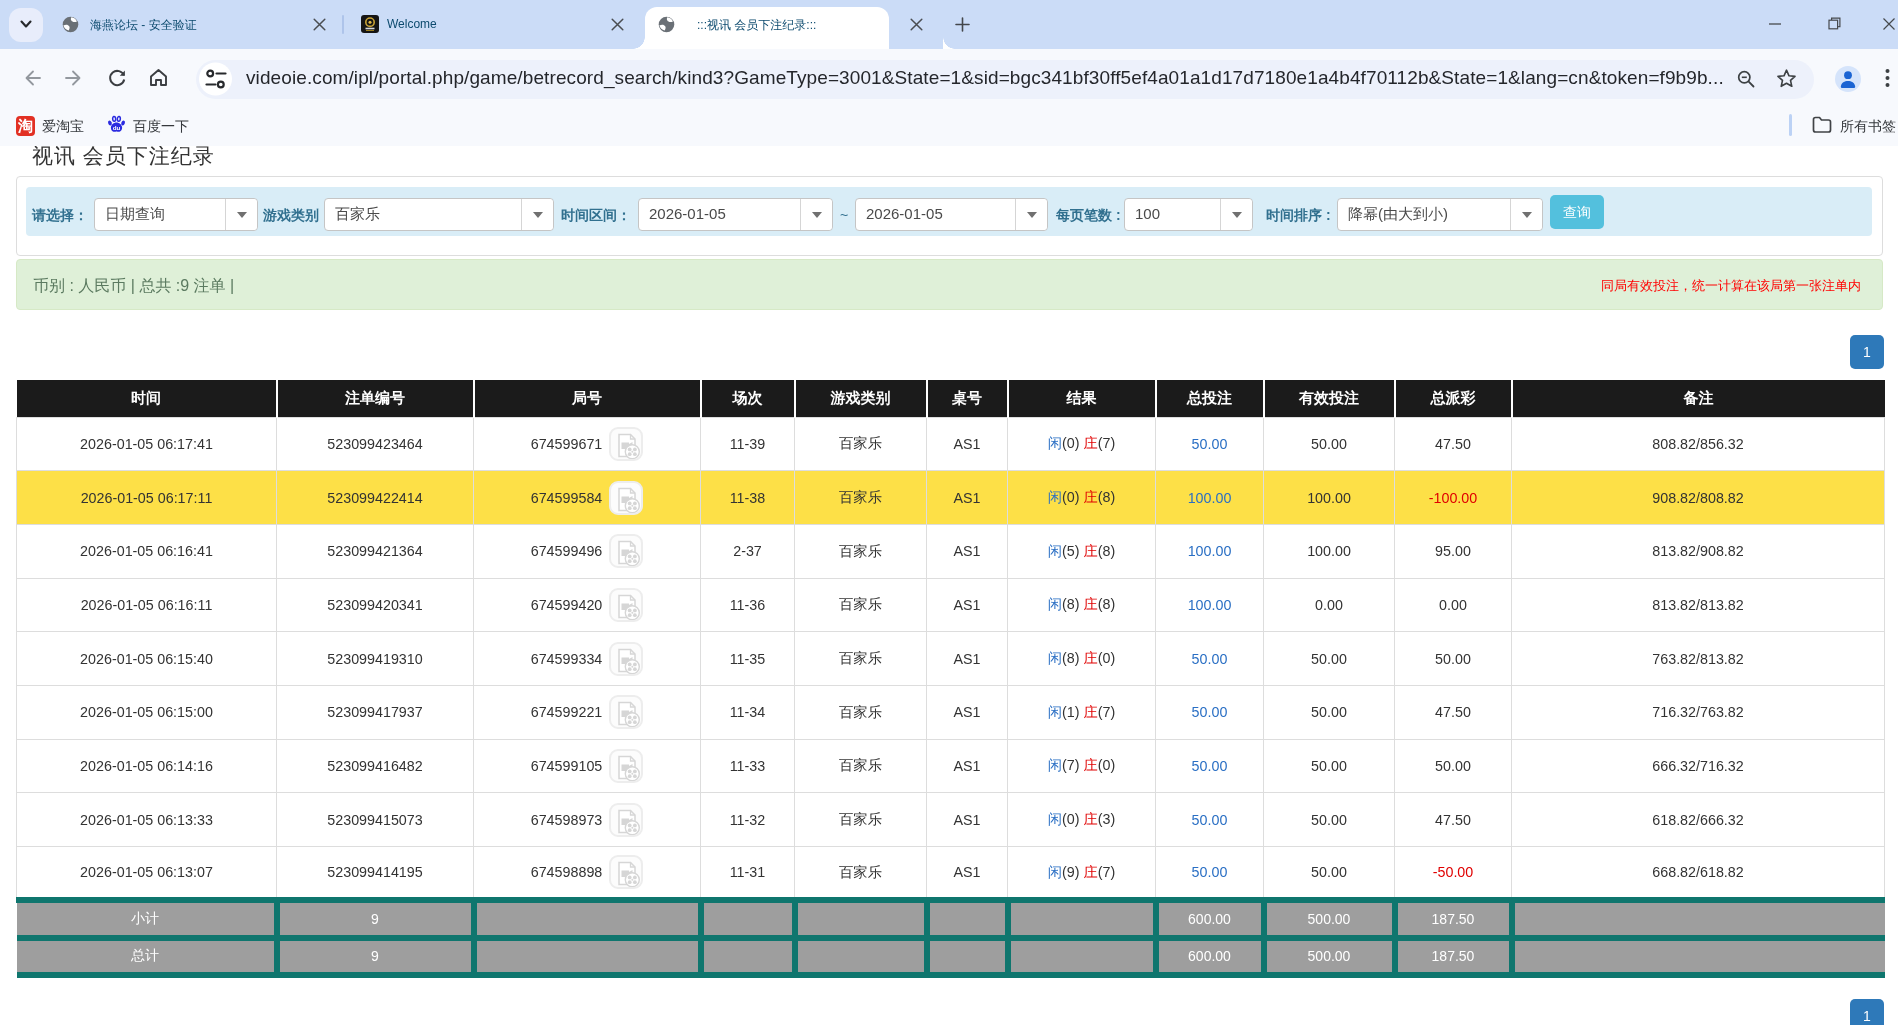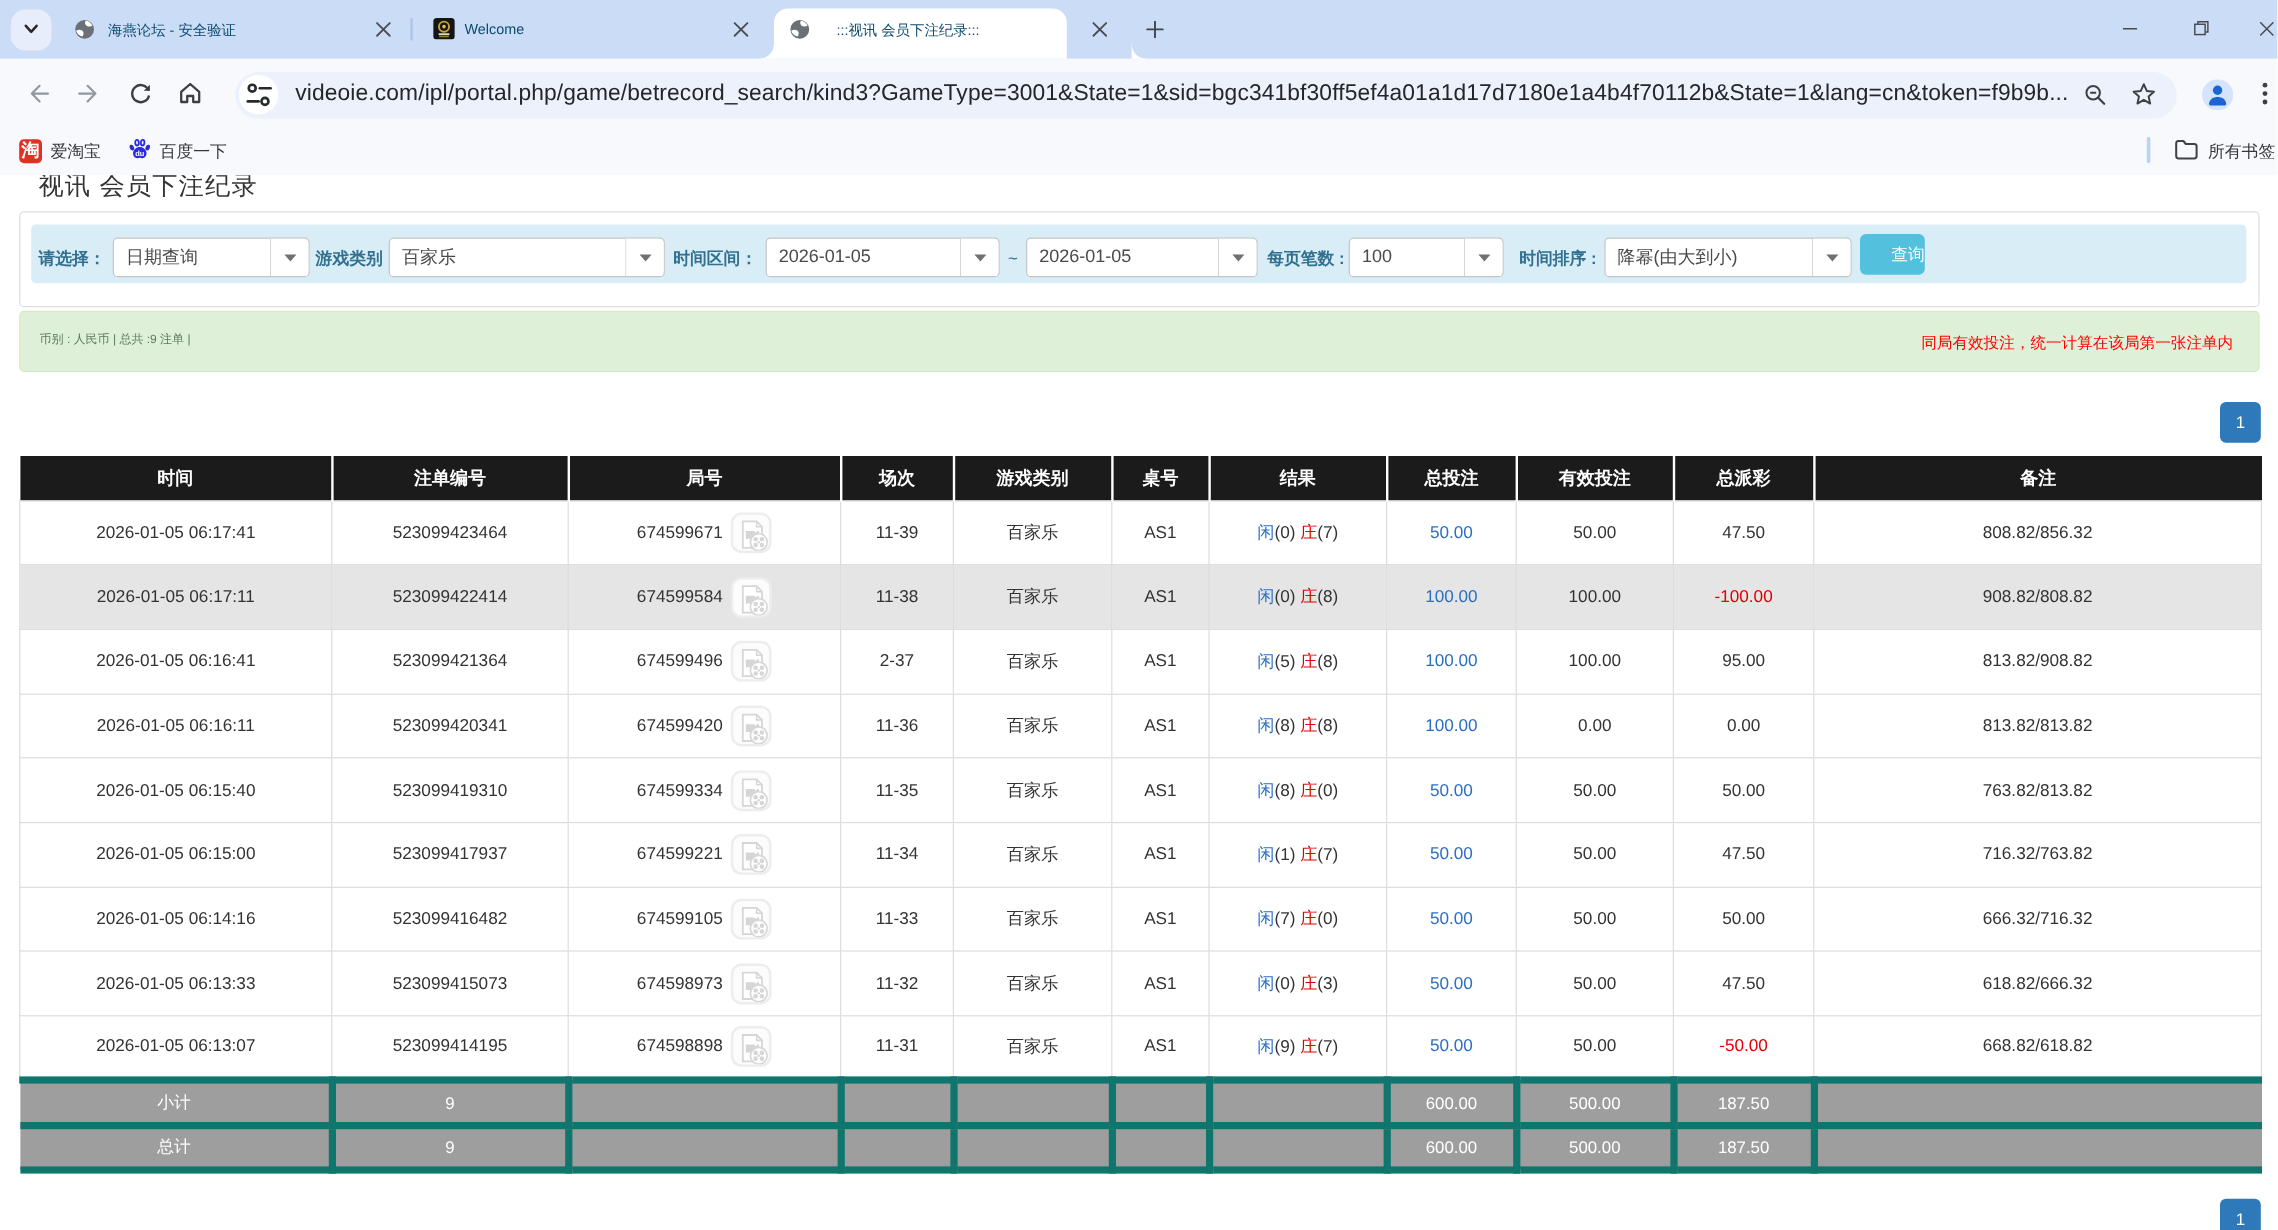--- a/index.html
+++ b/index.html
@@ -26,32 +26,32 @@
 
 #page{left:0;top:146px;width:1534px;height:879px;background:#fff;overflow:visible}
 #ptitle{left:32px;top:-1px;font-size:21px;line-height:21px;color:#333;letter-spacing:1px;white-space:nowrap}
 #fpanel{left:16px;top:30px;width:1867px;height:80px;background:#fff;border:1px solid #ddd;border-radius:4px;}
 #fbar{left:26px;top:41px;width:1846px;height:49px;background:#d9edf7;border-radius:4px;}
 .flabel{font-size:14px;font-weight:bold;color:#31708f;top:61px;white-space:nowrap}
 .dd{top:52px;height:33px;background:#fff;border:1px solid #c5c5c5;border-radius:4px;font-size:15px;color:#4a4a4a;}
 .dd .val{position:absolute;left:10px;top:6px;white-space:nowrap}
 .dd .caret{position:absolute;right:0;top:0;width:32px;height:31px;border-left:1px solid #d5d5d5;border-radius:0 4px 4px 0;background:#fff}
 .dd .caret:after{content:"";position:absolute;left:11px;top:13px;border:5px solid transparent;border-top:6px solid #707070;}
-#qbtn{left:1550px;top:49px;width:54px;height:34px;background:#53c0dd;border-radius:5px;color:#fff;font-size:14px;text-align:right;line-height:34px}
+#qbtn{left:1550px;top:49px;width:54px;height:34px;background:#53c0dd;border-radius:5px;color:#fff;font-size:14px;text-align:center;line-height:34px}
 #galert{left:16px;top:113px;width:1867px;height:51px;background:#dff0d8;border:1px solid #d6e9c6;border-radius:4px;}
-#galert .lt{position:absolute;left:16px;top:16px;font-size:10px;color:#5b7a60}
+#galert .lt{position:absolute;left:16px;top:16px;font-size:16px;color:#5b7a60}
 #galert .rt{position:absolute;right:21px;top:17px;font-size:13px;color:#ff0000}
 .pagbtn{width:34px;height:34px;background:#2e79b9;border-radius:5px;color:#fff;font-size:14px;text-align:center;line-height:34px}
 
 
 #btable{left:16px;top:234px;border-collapse:collapse;table-layout:fixed;width:1868px;font-size:14.3px;color:#333}
 #btable th{background:#1b1b1b;color:#fff;font-size:15px;font-weight:bold;height:37px;border-right:2px solid #fff;padding:0}
 #btable th:last-child{border-right:none}
 #btable td{text-align:center;border:1px solid #ddd;padding:0;height:53.7px}
-#btable tr.yel td{background:#e5e5e5}
+#btable tr.yel td{background:#fde047}
 #btable tr.foot td{background:#9e9e9e;border:6px solid #0f766e;color:#fff;font-size:14px;height:37.4px}
 #btable tr.foot td:first-child{border-left:none}
 #btable tr.foot td:last-child{border-right:none}
 .bl{color:#2a6fc4}
 .rd{color:#e00000}
 .res-x{color:#2a6fc4}
 .res-z{color:#e00000}
 .gcell{white-space:nowrap}
 .gcell .num{vertical-align:middle;margin-right:7px}
 .icb{display:inline-block;vertical-align:middle;width:34px;height:34px;background:#fcfcfc;border:2px solid #ededed;border-radius:9px;overflow:hidden}

